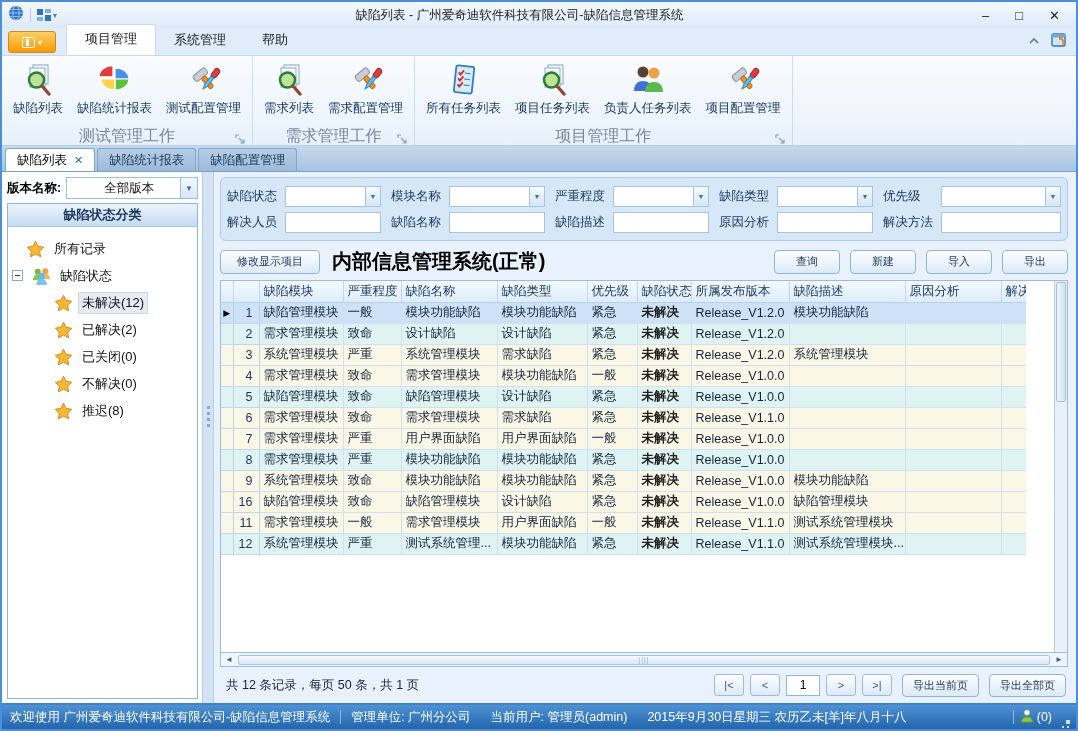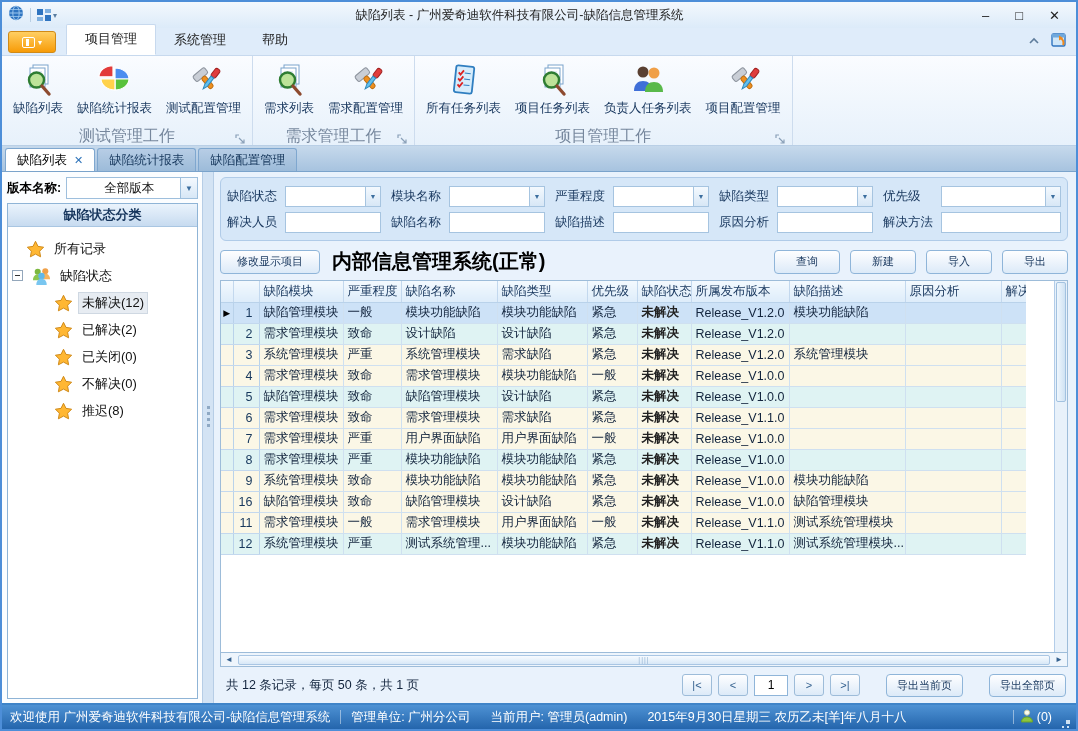--- a/index.html
+++ b/index.html
@@ -147,21 +147,21 @@
 
   
   .pager { height:36px; flex:0 0 36px; display:flex; align-items:center; padding:0 10px 0 12px; gap:6px;
            font-size:12.5px; color:#12243d; }
   .pager-controls { margin-left:auto; display:flex; align-items:center; gap:6px; }
   .pbtn { min-width:30px; height:22px; padding:0 6px; background:linear-gradient(#fefeff,#dceaf8);
           border:1px solid #9dbcd9; border-radius:3px; color:#35618f; font-size:11px;
           display:flex; align-items:center; justify-content:center; }
   .page-input { width:34px; height:21px; border:1px solid #8fb5d9; text-align:center; font-size:12px;
                 font-family:inherit; }
-  .export-btn { height:23px; padding:0 10px; margin-left:20px; }
+  .export-btn { height:23px; padding:0 10px; margin-left:4px; }
 
   
   .statusbar { height:26px; flex:0 0 26px; background:linear-gradient(#4e92d4,#2465ac);
                border-top:2px solid #3f84c8; color:#fff; display:flex; align-items:center;
                padding:0 6px 0 8px; font-size:12.5px; white-space:nowrap; }
   .sb-seg { padding:0 10px; }
   .sb-seg.first { padding-left:0; }
   .sb-sep { width:1px; height:14px; background:rgba(255,255,255,.45); }
   .sb-right { margin-left:auto; display:flex; align-items:center; gap:6px; }
   .sb-msg { display:flex; align-items:center; gap:3px; }

